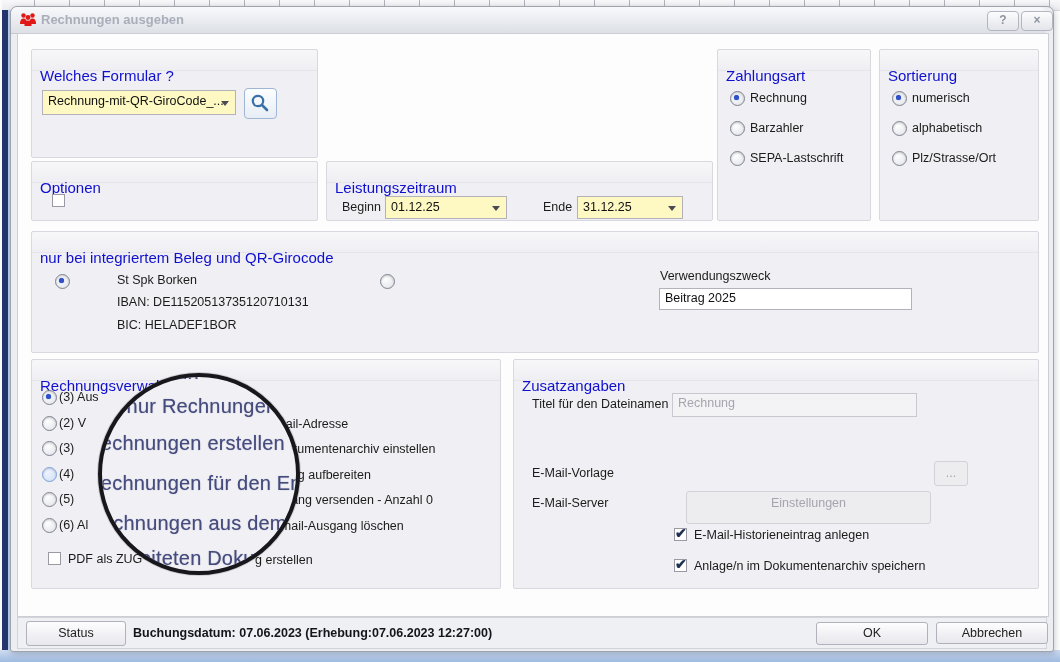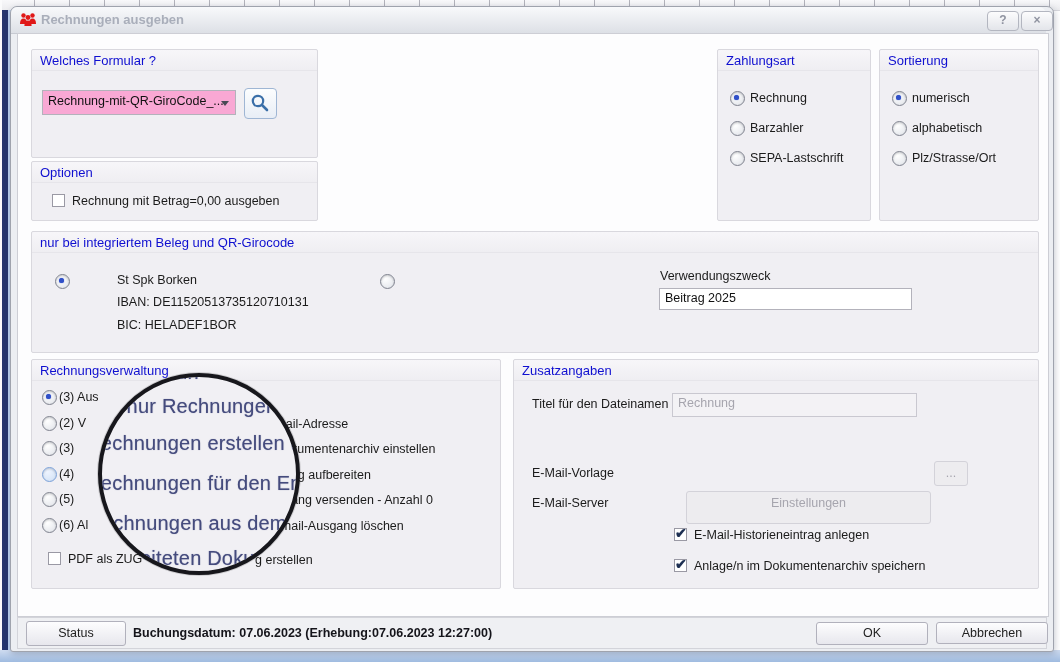--- a/index.html
+++ b/index.html
@@ -26,27 +26,27 @@
   .tb-btn{position:absolute;top:4px;width:30px;height:18px;border:1px solid #b3b6c0;border-radius:4px;
     background:linear-gradient(#fcfcfd,#e3e5ea);color:#8f93a0;font-weight:bold;font-size:12px;
     text-align:center;line-height:17px;cursor:default;}
   .plate{position:absolute;left:6px;top:26px;width:1030px;height:582px;background:#fdfdfe;
     border:1px solid #cdced5;}
 
   
   .grp{position:absolute;background:#f0eff3;border:1px solid #d9d8de;border-radius:2px;}
   .grp-head{position:absolute;left:0;top:0;right:0;height:20px;
     background:linear-gradient(#f7f6f9,#efeef2);border-bottom:1px solid #e6e5ea;border-radius:2px 2px 0 0;}
-  .grp-title{position:absolute;left:8px;top:3px;font-size:13px;color:#0f0fd0;}
+  .grp-title{position:absolute;left:8px;top:17px;font-size:15px;color:#0f0fd0;}
 
   .lbl{position:absolute;font-size:12.5px;color:#1b1b1b;white-space:nowrap;}
   .txt{position:absolute;background:#fff;border:1px solid #b3b2bb;font-size:12.5px;color:#111;
     padding:2px 5px;box-sizing:border-box;white-space:nowrap;overflow:hidden;}
   .txt.dis{background:#f3f2f5;border-color:#c9c8d0;color:#a6a5ae;}
-  .combo{position:absolute;background:#f9a8d4;border:1px solid #b3b2bb;box-sizing:border-box;}
+  .combo{position:absolute;background:#fef9c3;border:1px solid #b3b2bb;box-sizing:border-box;}
   .combo .val{position:absolute;left:5px;top:3px;font-size:12.5px;color:#111;white-space:nowrap;}
   .combo .arr{position:absolute;right:6px;top:45%;width:0;height:0;border-left:4px solid transparent;
     border-right:4px solid transparent;border-top:5px solid #4a4a55;}
   .combo.dis{background:#f3f2f5;border-color:#c9c8d0;}
   .combo.dis .val{color:#a6a5ae;}
   .combo.dis .arr{border-top-color:#b5b4bd;}
 
   .rad{position:absolute;width:13px;height:13px;border-radius:50%;border:1px solid #7f828e;
     background:radial-gradient(circle at 35% 30%,#ffffff,#dfe2e8);box-shadow:inset 0 1px 2px rgba(0,0,0,.18);}
   .rad.sel::after{content:"";position:absolute;left:3px;top:3px;width:5px;height:5px;border-radius:50%;
@@ -139,23 +139,36 @@
       <span class="rad" style="left:12px;top:71px"></span>
       <span class="lbl" style="left:32px;top:71px">alphabetisch</span>
       <span class="rad" style="left:12px;top:101px"></span>
       <span class="lbl" style="left:32px;top:101px">Plz/Strasse/Ort</span>
     </div>
 
     <div class="grp" style="left:20px;top:154px;width:285px;height:58px">
       <div class="grp-head"></div>
       <span class="grp-title">Optionen</span>
       <span class="cb" style="left:20px;top:32px"></span>
-      <span class="lbl" style="left:40px;top:32px">Rechnung mit Betrag=0,00 ausgeben</span>
-    </div>
-
+    </div>
+
+    <div class="grp" style="left:315px;top:154px;width:385px;height:58px">
+      <div class="grp-head"></div>
+      <span class="grp-title">Leistungszeitraum</span>
+      <span class="lbl" style="left:15px;top:38px">Beginn</span>
+      <div class="combo" style="left:58px;top:34px;width:122px;height:23px">
+        <span class="val">01.12.25</span>
+        <span class="arr"></span>
+      </div>
+      <span class="lbl" style="left:216px;top:38px">Ende</span>
+      <div class="combo" style="left:250px;top:34px;width:106px;height:23px">
+        <span class="val">31.12.25</span>
+        <span class="arr"></span>
+      </div>
+    </div>
 
     <div class="grp" style="left:20px;top:224px;width:1006px;height:120px">
       <div class="grp-head"></div>
       <span class="grp-title">nur bei integriertem Beleg und QR-Girocode</span>
       <span class="rad sel" style="left:23px;top:42px"></span>
       <span class="lbl" style="left:85px;top:41px">St Spk Borken</span>
       <span class="lbl" style="left:85px;top:63px">IBAN: DE11520513735120710131</span>
       <span class="lbl" style="left:85px;top:86px">BIC: HELADEF1BOR</span>
       <span class="rad" style="left:348px;top:42px"></span>
       <span class="lbl" style="left:628px;top:37px">Verwendungszweck</span>

